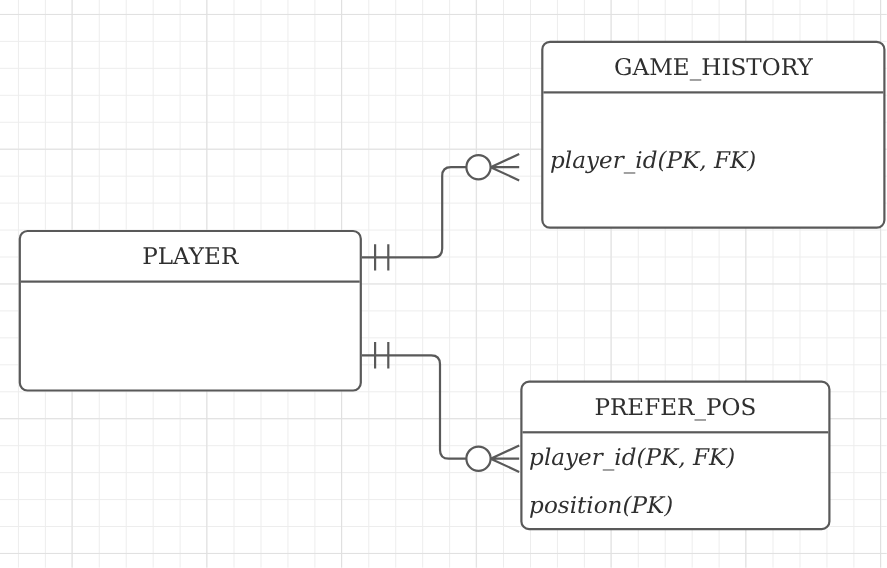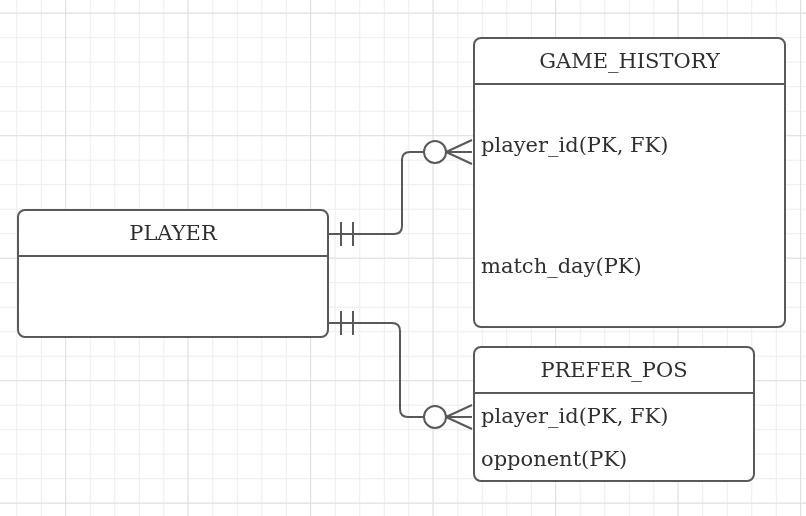--- a/index.html
+++ b/index.html
@@ -63,30 +63,31 @@
     flex: 0 0 44px;
     display: flex;
     align-items: center;
     justify-content: center;
     border-bottom: 2px solid var(--stroke, #595959);
   }
   .entity-rows {
     flex: 1;
     display: flex;
     flex-direction: column;
+    font-style: italic;
   }
   .entity-row {
     flex: 1;
     display: flex;
     align-items: center;
     padding-left: 6px;
     white-space: nowrap;
   }
-  #entity-player      { left: 17px;  top: 209px; width: 312px; height: 129px; }
-  #entity-game-history{ left: 473px; top: 37px;  width: 313px; height: 291px; }
+  #entity-player      { left: 17px;  top: 209px; width: 312px; height: 147px; }
+  #entity-game-history{ left: 492px; top: 37px;  width: 313px; height: 171px; }
   #entity-prefer-pos  { left: 473px; top: 346px; width: 282px; height: 136px; }
 </style>
 </head>
 <body>
 
 <div class="canvas">
 
   <svg class="wires" width="806" height="516" viewBox="0 0 806 516">
 
     <g>
@@ -105,25 +106,24 @@
   </svg>
 
   <div class="entity" id="entity-player">
     <div class="entity-header">PLAYER</div>
   </div>
 
   <div class="entity" id="entity-game-history">
     <div class="entity-header">GAME_HISTORY</div>
     <div class="entity-rows">
       <div class="entity-row">player_id(PK, FK)</div>
-      <div class="entity-row">match_day(PK)</div>
     </div>
   </div>
 
   <div class="entity" id="entity-prefer-pos">
     <div class="entity-header">PREFER_POS</div>
     <div class="entity-rows">
       <div class="entity-row">player_id(PK, FK)</div>
-      <div class="entity-row">opponent(PK)</div>
+      <div class="entity-row">position(PK)</div>
     </div>
   </div>
 
 </div>
 
 </body></html>

